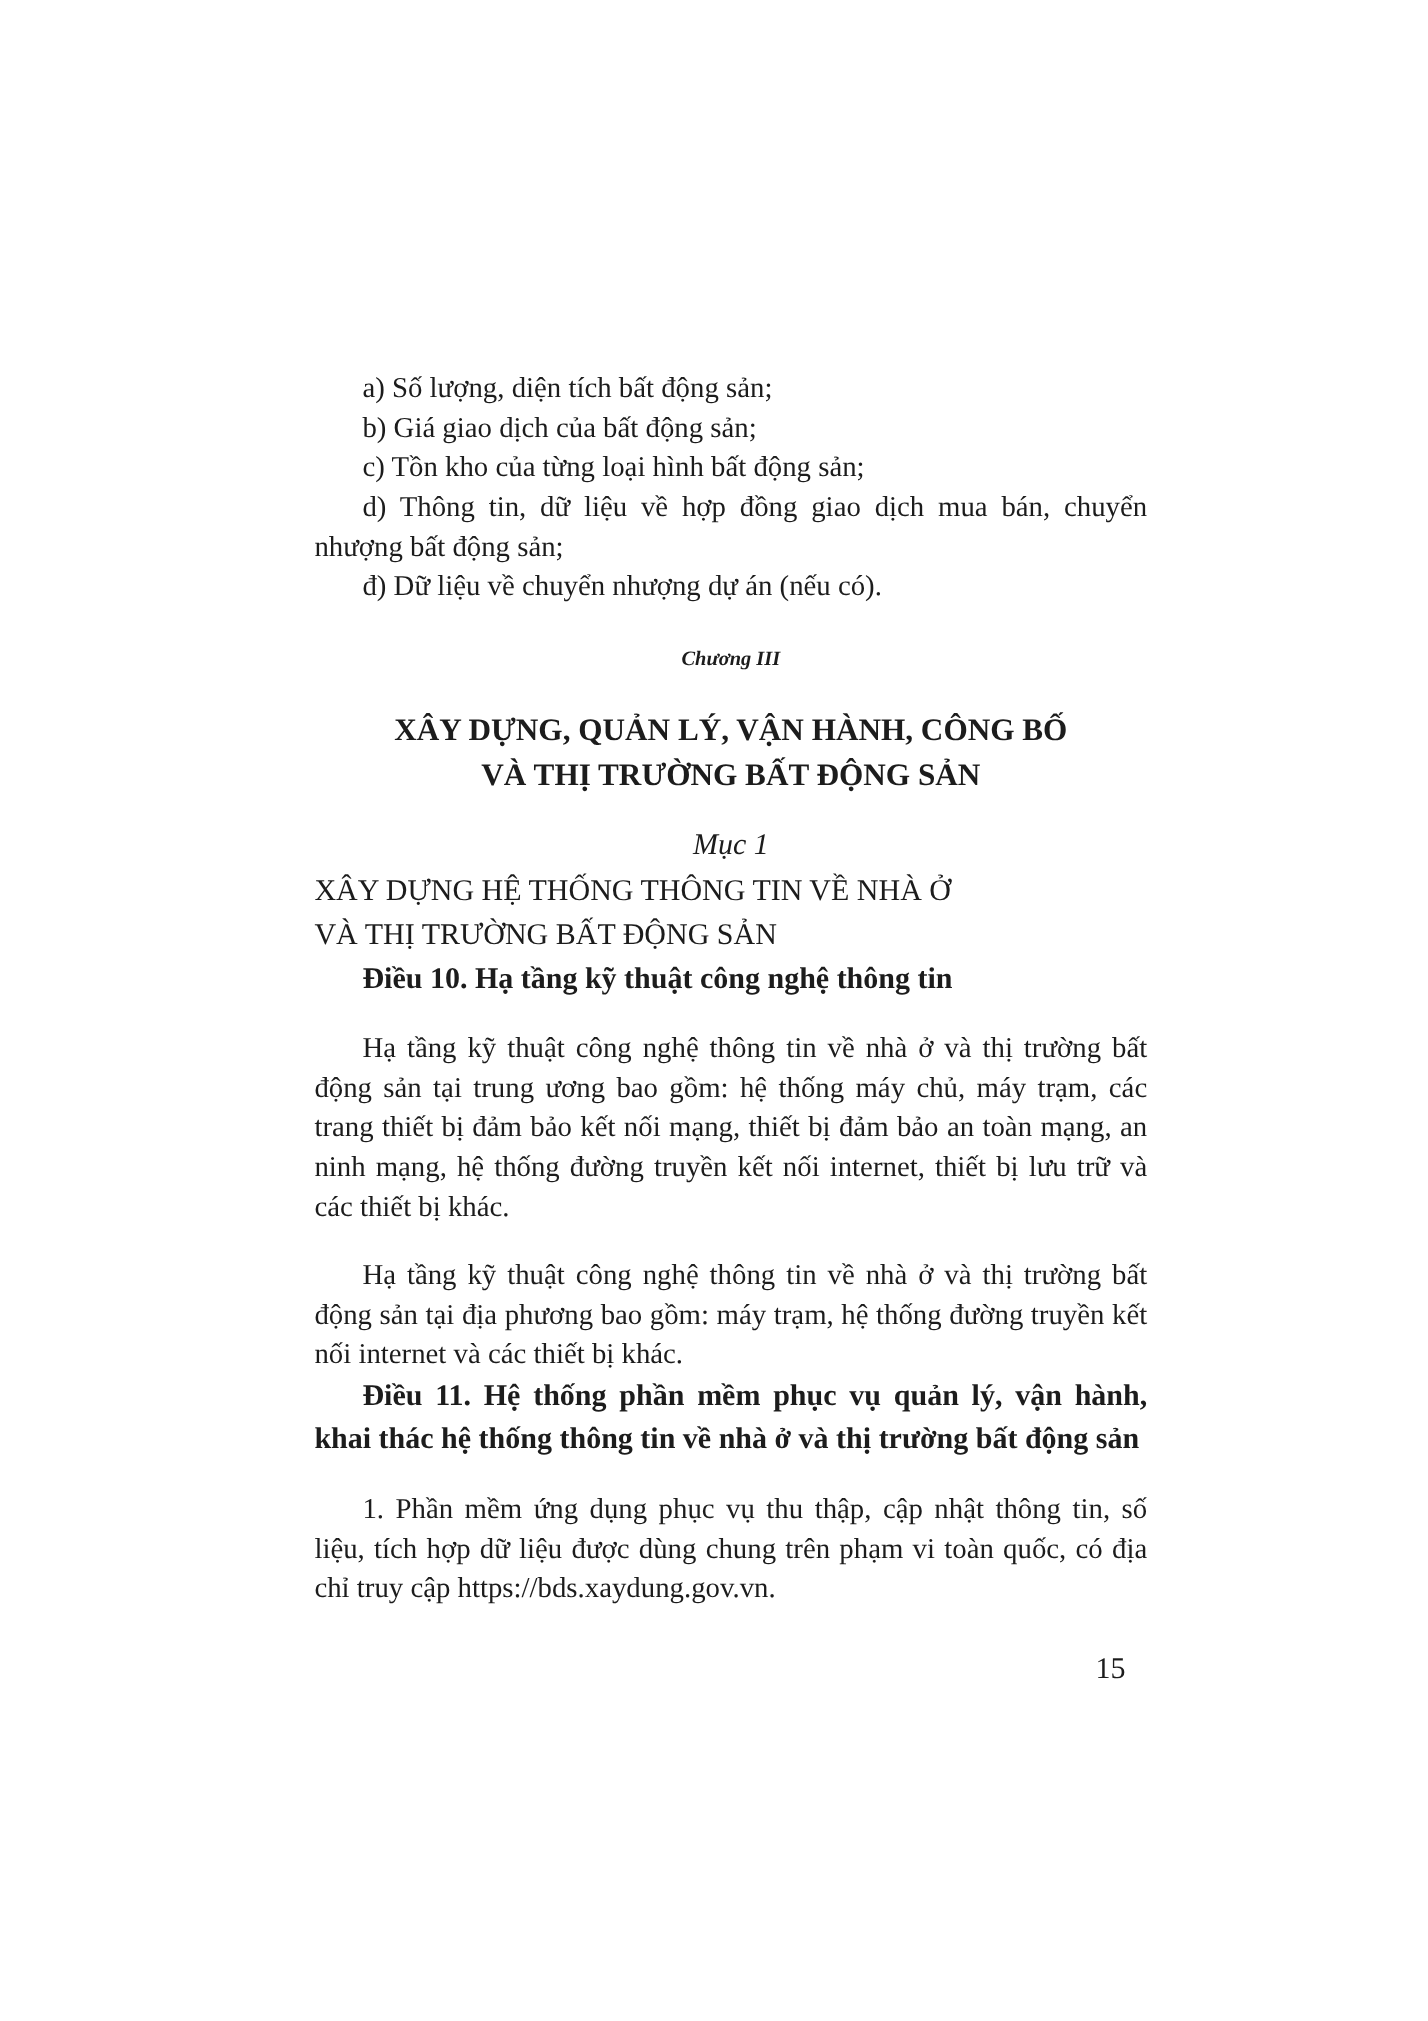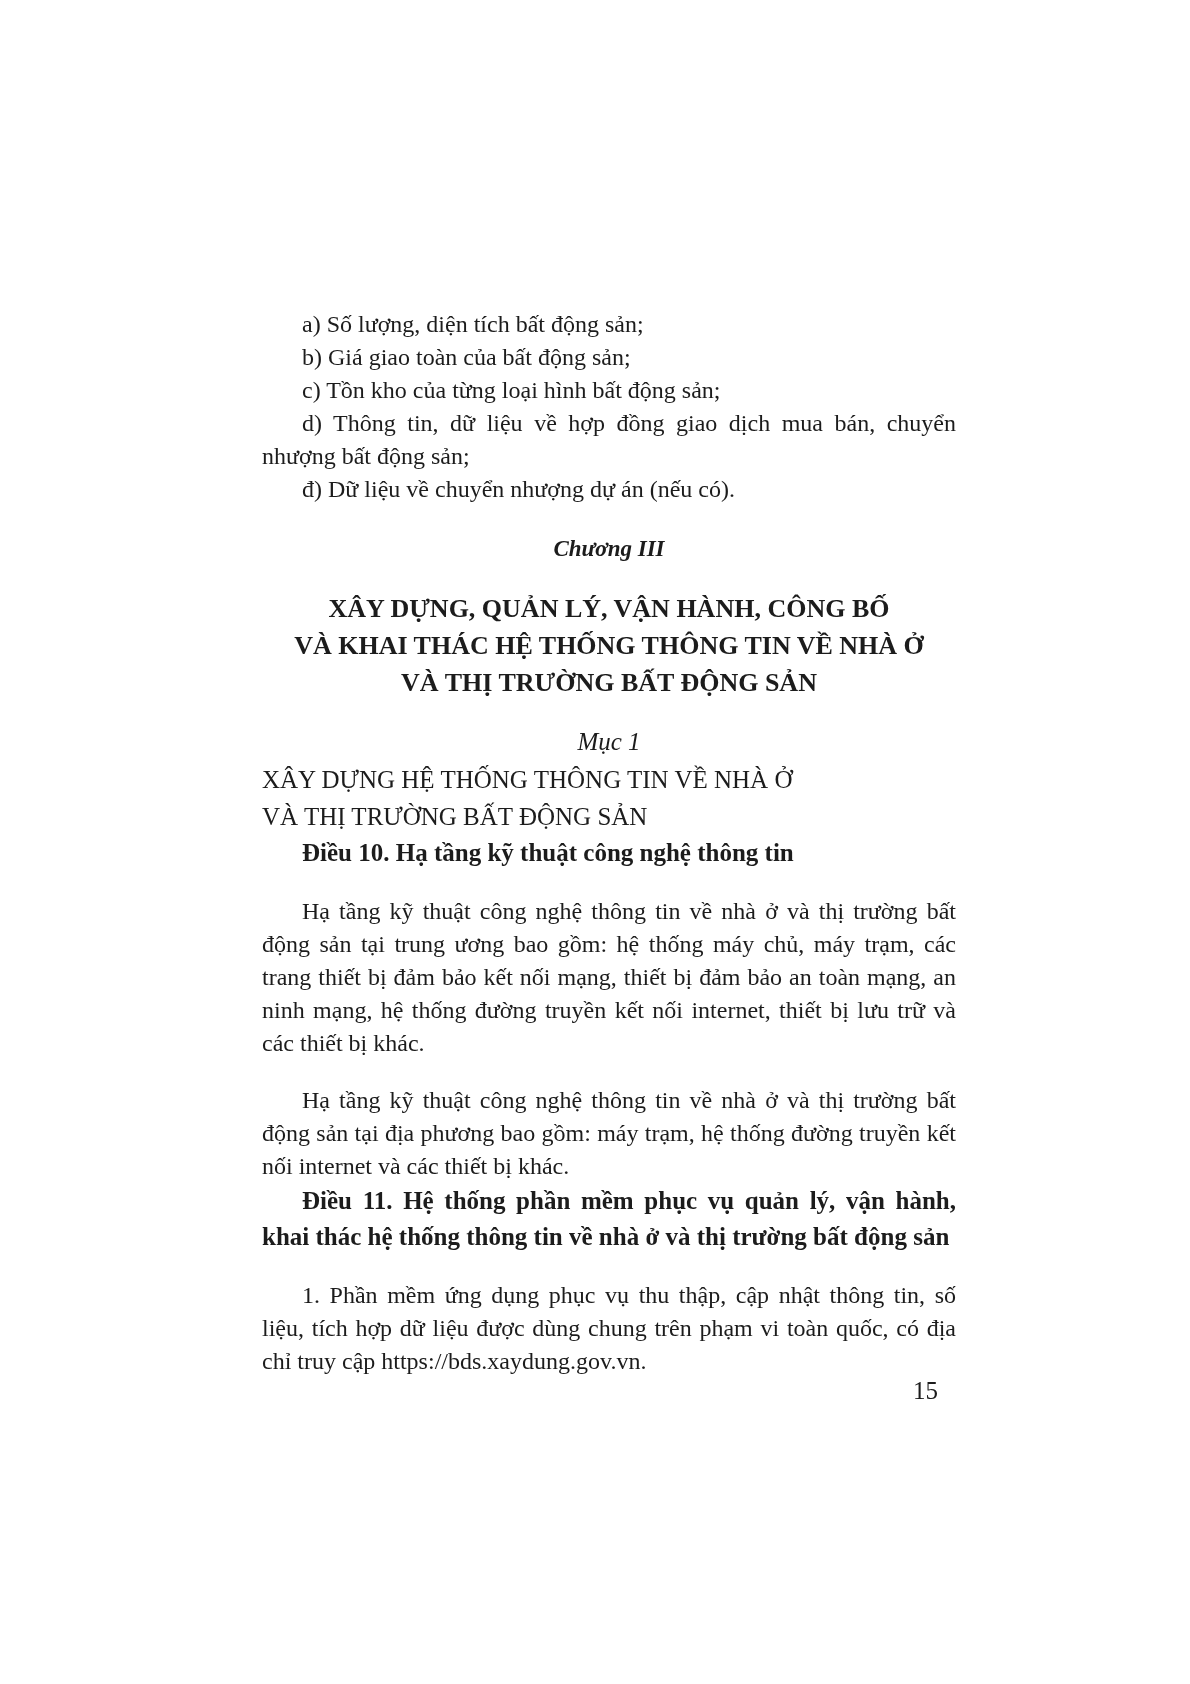--- a/index.html
+++ b/index.html
@@ -21,21 +21,21 @@
   }
   .body-line {
     font-size: 24px;
     line-height: 33px;
     text-align: justify;
     text-indent: 40px;
   }
   .chapter-label {
     margin-top: 26px;
     text-align: center;
-    font-size: 23px;
+    font-size: 17px;
     line-height: 34px;
     font-weight: bold;
     font-style: italic;
   }
   .chapter-title {
     margin-top: 24px;
     text-align: center;
     font-size: 26px;
     line-height: 37px;
     font-weight: bold;
@@ -77,30 +77,29 @@
     line-height: 30px;
   }
 </style>
 </head>
 <body>
 
 <div class="page">
   <div class="content">
 
     <p class="body-line">a) Số lượng, diện tích bất động sản;</p>
-    <p class="body-line">b) Giá giao toàn của bất động sản;</p>
+    <p class="body-line">b) Giá giao dịch của bất động sản;</p>
     <p class="body-line">c) Tồn kho của từng loại hình bất động sản;</p>
     <p class="body-line">d) Thông tin, dữ liệu về hợp đồng giao dịch mua bán, chuyển nhượng bất động sản;</p>
     <p class="body-line">đ) Dữ liệu về chuyển nhượng dự án (nếu có).</p>
 
     <div class="chapter-label">Chương III</div>
 
     <div class="chapter-title">
       <div>XÂY DỰNG, QUẢN LÝ, VẬN HÀNH, CÔNG BỐ</div>
-      <div>VÀ KHAI THÁC HỆ THỐNG THÔNG TIN VỀ NHÀ Ở</div>
       <div>VÀ THỊ TRƯỜNG BẤT ĐỘNG SẢN</div>
     </div>
 
     <div class="section-label">Mục 1</div>
 
     <div class="section-title">
       <div>XÂY DỰNG HỆ THỐNG THÔNG TIN VỀ NHÀ Ở</div>
       <div>VÀ THỊ TRƯỜNG BẤT ĐỘNG SẢN</div>
     </div>
 

